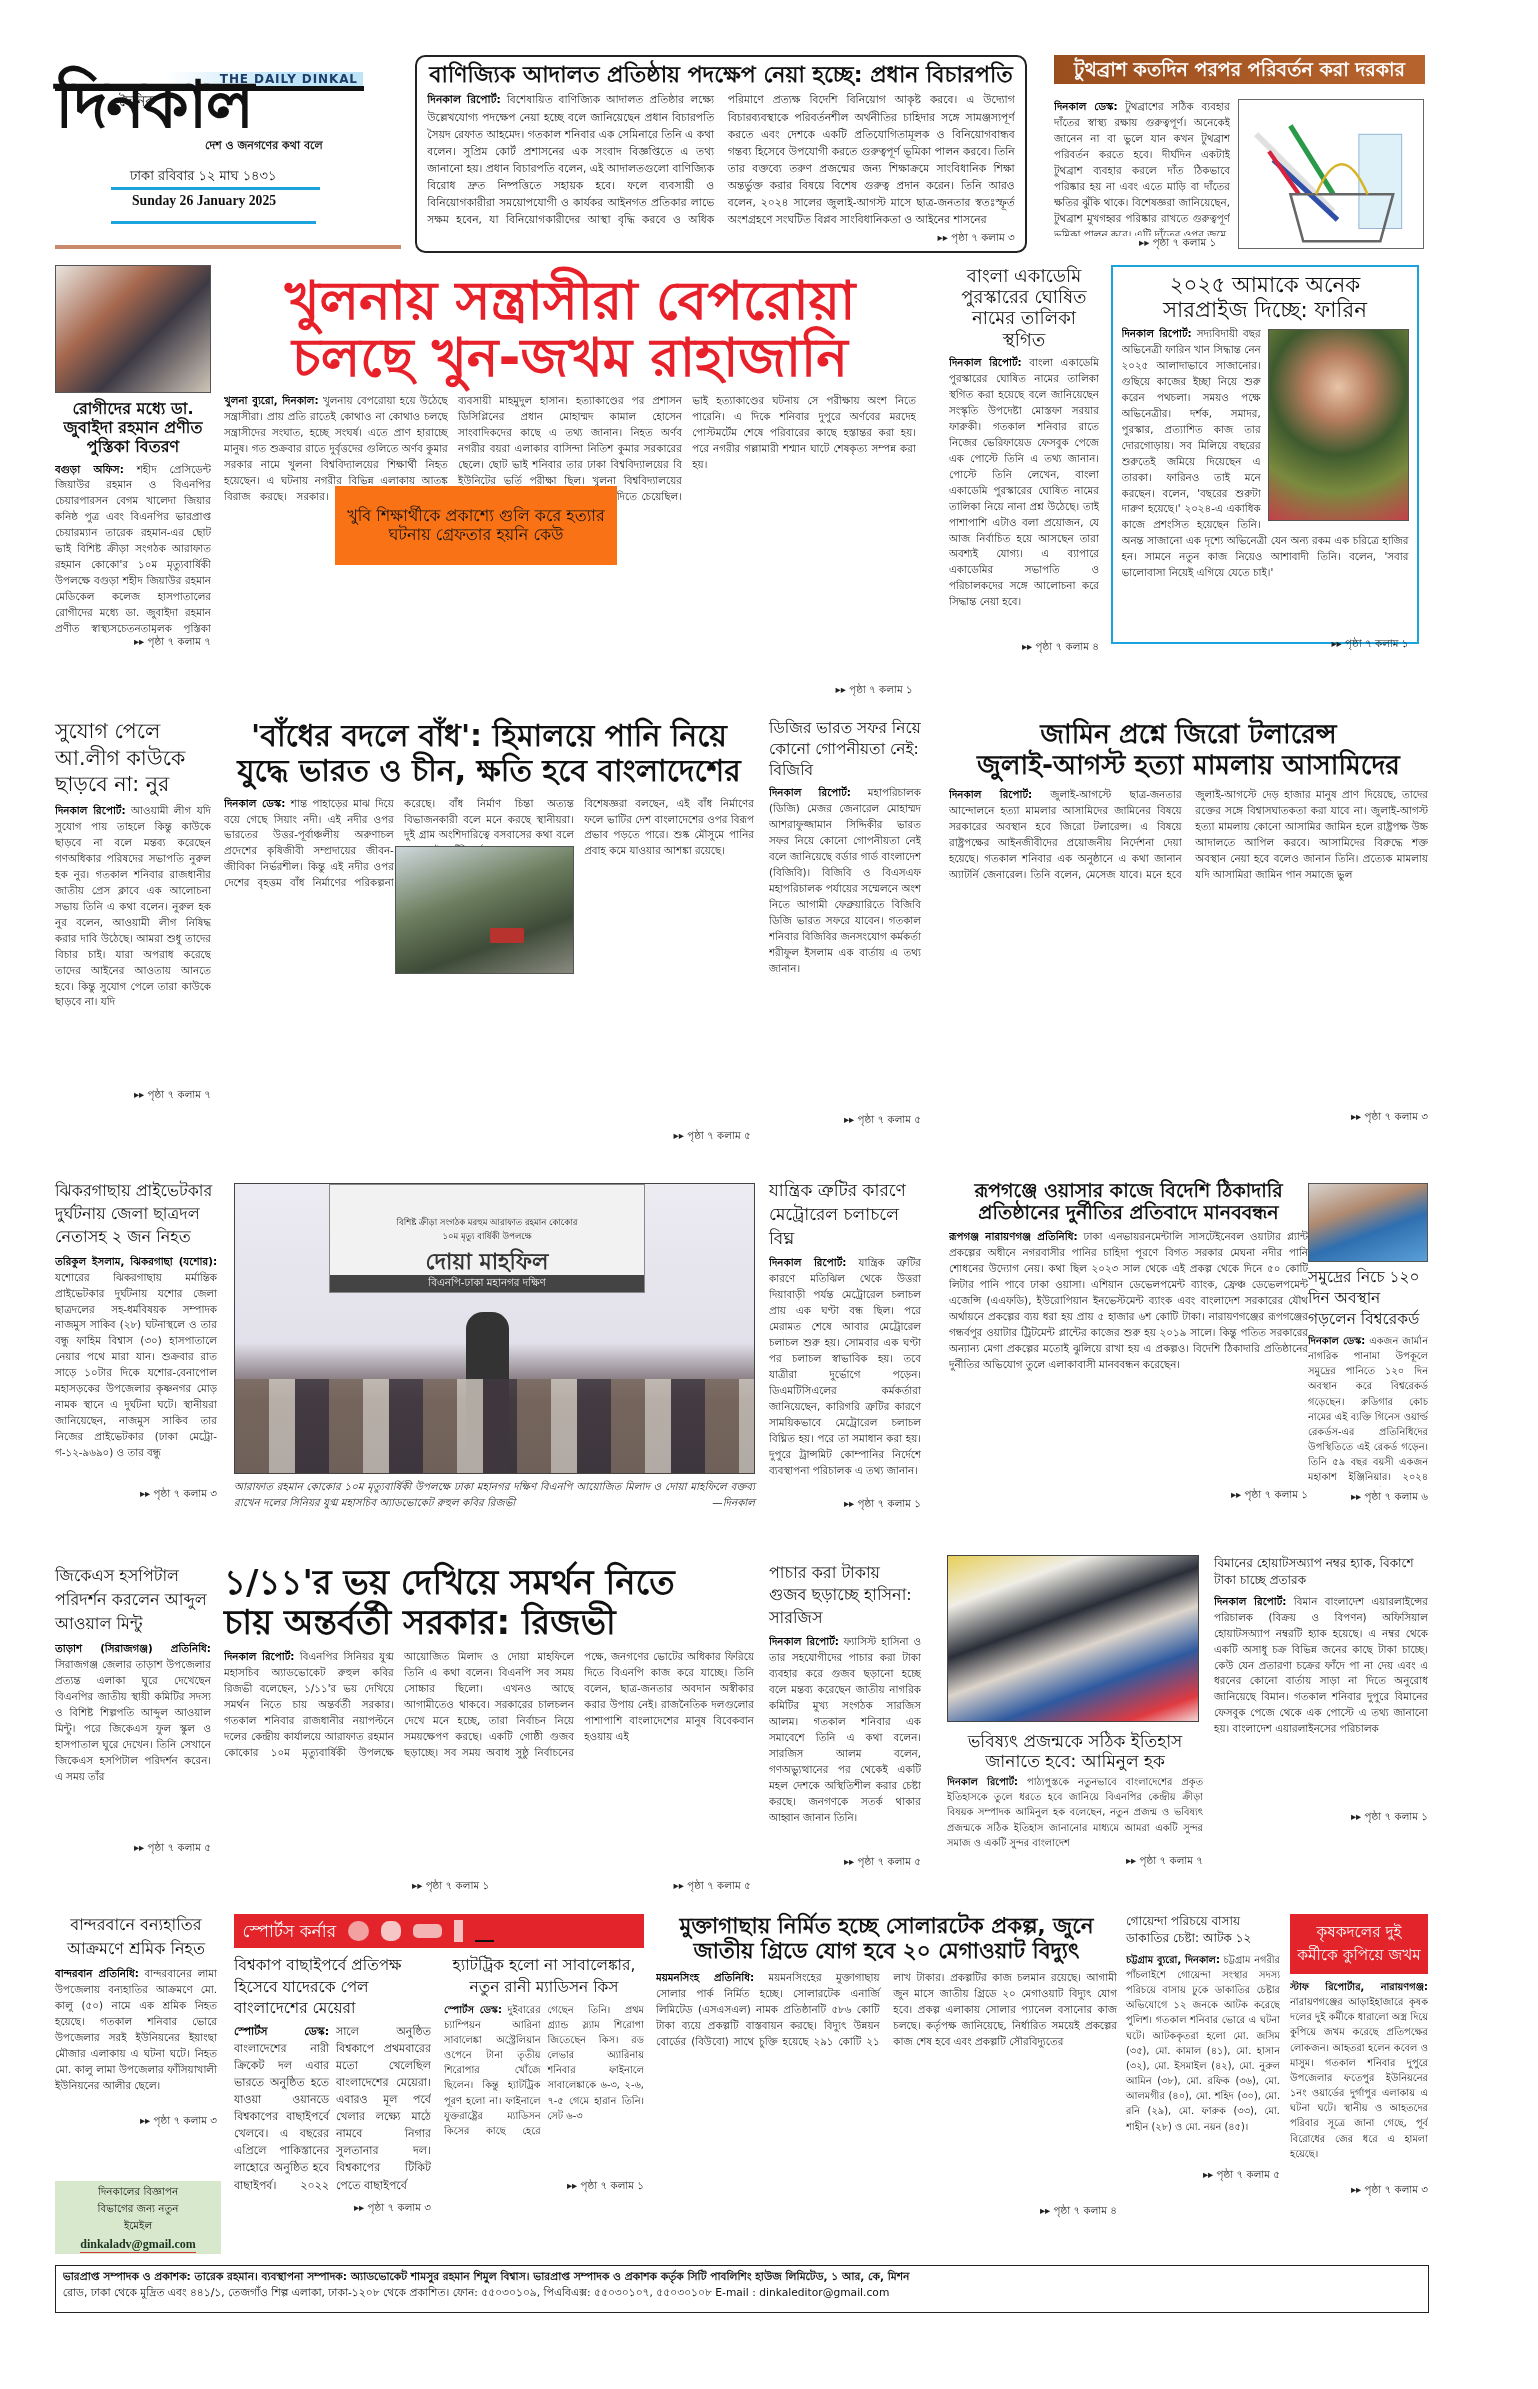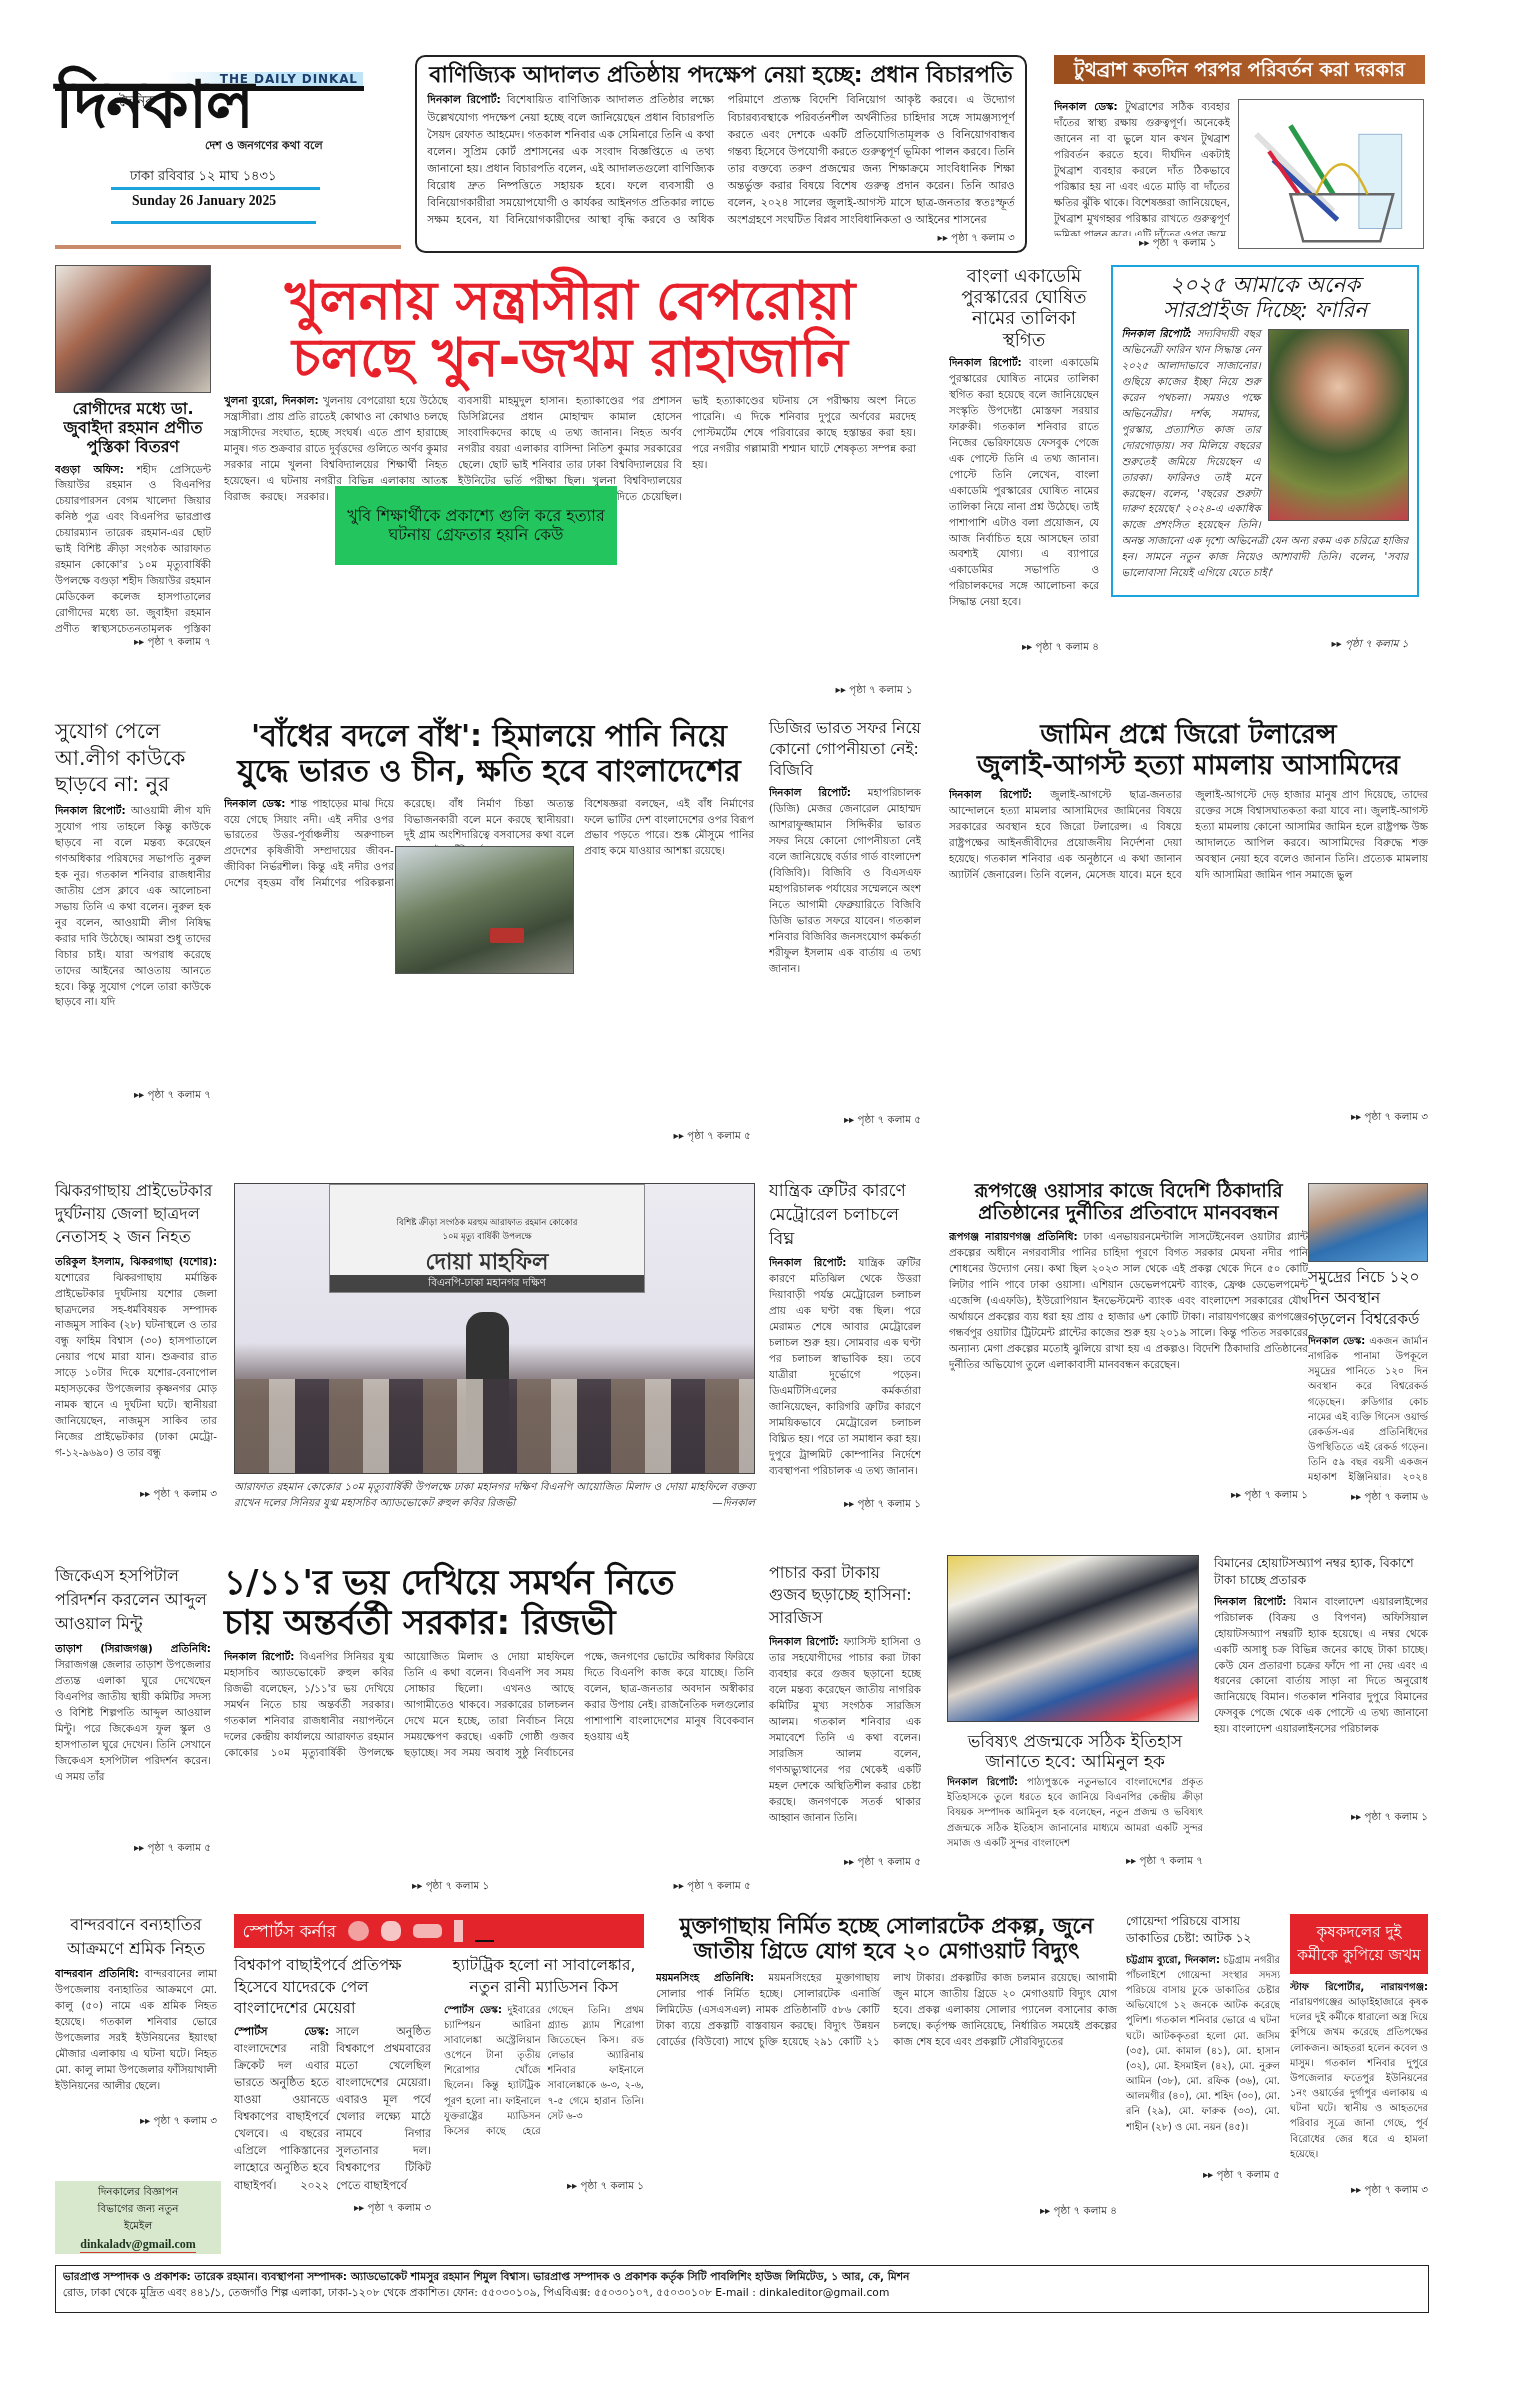--- a/index.html
+++ b/index.html
@@ -69,36 +69,36 @@
   <div class="cont"><span>▸▸</span> <span>পৃষ্ঠা ৭ কলাম ৭</span></div>
 </div>
 
 <div class="abs" style="left:224px;top:272px;width:692px;height:427px;">
   <div class="hl" style="font-size:53px;color:#e8202a;text-align:center;line-height:1.08;">খুলনায় সন্ত্রাসীরা বেপরোয়া</div>
   <div class="hl" style="font-size:53px;color:#e8202a;text-align:center;line-height:1.08;">চলছে খুন-জখম রাহাজানি</div>
   <div class="body-text cols3" style="margin-top:6.8px;height:273px;overflow:hidden;font-size:10.3px;column-gap:10.3px;">
     <span class="byline">খুলনা ব্যুরো, দিনকাল:</span>
     <span>খুলনায় বেপরোয়া হয়ে উঠেছে সন্ত্রাসীরা। প্রায় প্রতি রাতেই কোথাও না কোথাও চলছে সন্ত্রাসীদের সংঘাত, হচ্ছে সংঘর্ষ। এতে প্রাণ হারাচ্ছে মানুষ। গত শুক্রবার রাতে দুর্বৃত্তদের গুলিতে অর্ণব কুমার সরকার নামে খুলনা বিশ্ববিদ্যালয়ের শিক্ষার্থী নিহত হয়েছেন। এ ঘটনায় নগরীর বিভিন্ন এলাকায় আতঙ্ক বিরাজ করছে। সরকার। বিষয়টি নিশ্চিত করেছেন ব্যবসায়ী মাহমুদুল হাসান। হত্যাকাণ্ডের পর প্রশাসন ডিসিপ্লিনের প্রধান মোহাম্মদ কামাল হোসেন সাংবাদিকদের কাছে এ তথ্য জানান। নিহত অর্ণব নগরীর বয়রা এলাকার বাসিন্দা নিতিশ কুমার সরকারের ছেলে। ছোট ভাই শনিবার তার ঢাকা বিশ্ববিদ্যালয়ের বি ইউনিটের ভর্তি পরীক্ষা ছিল। খুলনা বিশ্ববিদ্যালয়ের কেন্দ্রে বড় ভাই অর্ণবকে নিয়ে পরীক্ষা দিতে চেয়েছিল। ভাই হত্যাকাণ্ডের ঘটনায় সে পরীক্ষায় অংশ নিতে পারেনি। এ দিকে শনিবার দুপুরে অর্ণবের মরদেহ পোস্টমর্টেম শেষে পরিবারের কাছে হস্তান্তর করা হয়। পরে নগরীর গল্লামারী শশ্মান ঘাটে শেষকৃত্য সম্পন্ন করা হয়।</span>
   </div>
-  <div class="abs" style="left:111px;top:214px;width:282px;height:79px;background:#22c55e;padding:5.1px 8.5px;display:flex;align-items:center;justify-content:center;">
+  <div class="abs" style="left:111px;top:214px;width:282px;height:79px;background:#f97316;padding:5.1px 8.5px;display:flex;align-items:center;justify-content:center;">
     <div class="hl" style="font-size:16px;text-align:center;font-weight:normal;">খুবি শিক্ষার্থীকে প্রকাশ্যে গুলি করে হত্যার ঘটনায় গ্রেফতার হয়নি কেউ</div>
   </div>
   <div class="abs cont" style="right:3.4px;bottom:0;"><span>▸▸</span> <span>পৃষ্ঠা ৭ কলাম ১</span></div>
 </div>
 
 <div class="abs" style="left:949px;top:265px;width:150px;height:427px;">
   <div class="hl" style="font-size:18px;text-align:center;font-weight:normal;">বাংলা একাডেমি পুরস্কারের ঘোষিত নামের তালিকা স্থগিত</div>
   <div class="body-text" style="margin-top:5.1px;height:282px;overflow:hidden;font-size:10.3px;">
     <span class="byline">দিনকাল রিপোর্ট:</span>
     <span>বাংলা একাডেমি পুরস্কারের ঘোষিত নামের তালিকা স্থগিত করা হয়েছে বলে জানিয়েছেন সংস্কৃতি উপদেষ্টা মোস্তফা সরয়ার ফারুকী। গতকাল শনিবার রাতে নিজের ভেরিফায়েড ফেসবুক পেজে এক পোস্টে তিনি এ তথ্য জানান। পোস্টে তিনি লেখেন, বাংলা একাডেমি পুরস্কারের ঘোষিত নামের তালিকা নিয়ে নানা প্রশ্ন উঠেছে। তাই পাশাপাশি এটাও বলা প্রয়োজন, যে আজ নির্বাচিত হয়ে আসছেন তারা অবশ্যই যোগ্য। এ ব্যাপারে একাডেমির সভাপতি ও পরিচালকদের সঙ্গে আলোচনা করে সিদ্ধান্ত নেয়া হবে।</span>
   </div>
   <div class="cont"><span>▸▸</span> <span>পৃষ্ঠা ৭ কলাম ৪</span></div>
 </div>
 
-<div class="abs" style="left:1111px;top:265px;width:308px;height:332px;border:2.6px solid #1aa3dc;padding:5.1px 8.5px;font-style:italic;">
+<div class="abs" style="left:1111px;top:265px;width:308px;height:379px;border:2.6px solid #1aa3dc;padding:5.1px 8.5px;">
   <div class="hl" style="font-size:21.4px;text-align:center;font-weight:normal;">২০২৫ আমাকে অনেক</div>
   <div class="hl" style="font-size:21.4px;text-align:center;font-weight:normal;">সারপ্রাইজ দিচ্ছে: ফারিন</div>
   <div class="body-text" style="margin-top:3.4px;height:308px;overflow:hidden;font-size:10.3px;">
     <div style="float:right;width:141px;height:192px;margin:3.4px 0 3.4px 6.8px;background:radial-gradient(circle at 50% 30%,#e8c4a8 0%,#b57d5e 22%,#3f5a2e 45%,#7a8a3e 70%,#c4404a 100%);border:0.9px solid #555;"></div>
     <span class="byline">দিনকাল রিপোর্ট:</span>
     <span>সদ্যবিদায়ী বছর অভিনেত্রী ফারিন খান সিদ্ধান্ত নেন ২০২৫ আলাদাভাবে সাজানোর। গুছিয়ে কাজের ইচ্ছা নিয়ে শুরু করেন পথচলা। সময়ও পক্ষে অভিনেত্রীর। দর্শক, সমাদর, পুরস্কার, প্রত্যাশিত কাজ তার দোরগোড়ায়। সব মিলিয়ে বছরের শুরুতেই জমিয়ে দিয়েছেন এ তারকা। ফারিনও তাই মনে করছেন। বলেন, 'বছরের শুরুটা দারুণ হয়েছে।' ২০২৪-এ একাধিক কাজে প্রশংসিত হয়েছেন তিনি। অনন্ত সাজানো এক দৃশ্যে অভিনেত্রী যেন অন্য রকম এক চরিত্রে হাজির হন। সামনে নতুন কাজ নিয়েও আশাবাদী তিনি। বলেন, 'সবার ভালোবাসা নিয়েই এগিয়ে যেতে চাই।'</span>
   </div>
   <div class="cont"><span>▸▸</span> <span>পৃষ্ঠা ৭ কলাম ১</span></div>
 </div>
 

